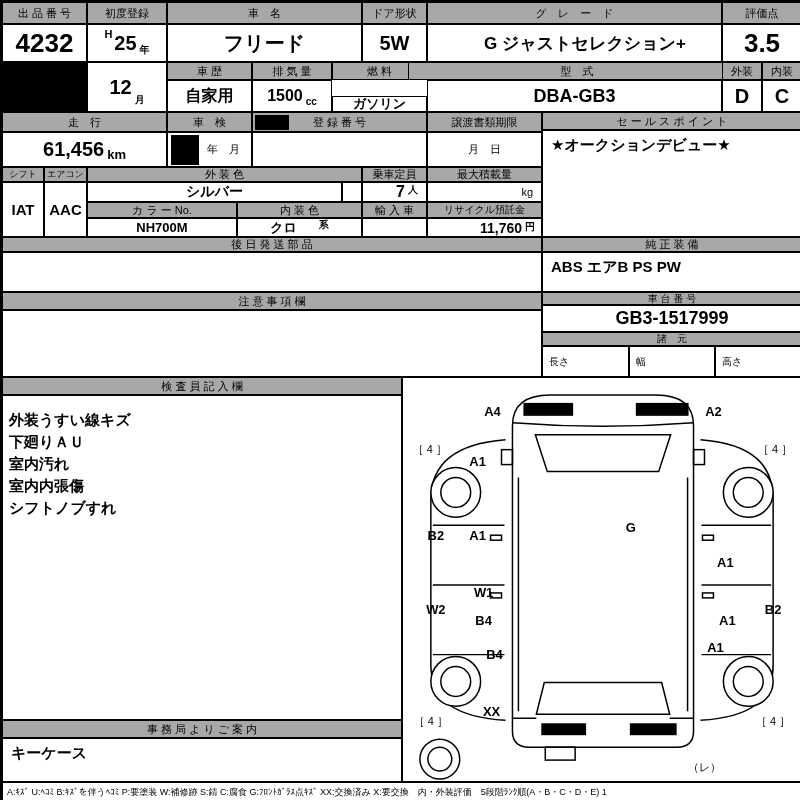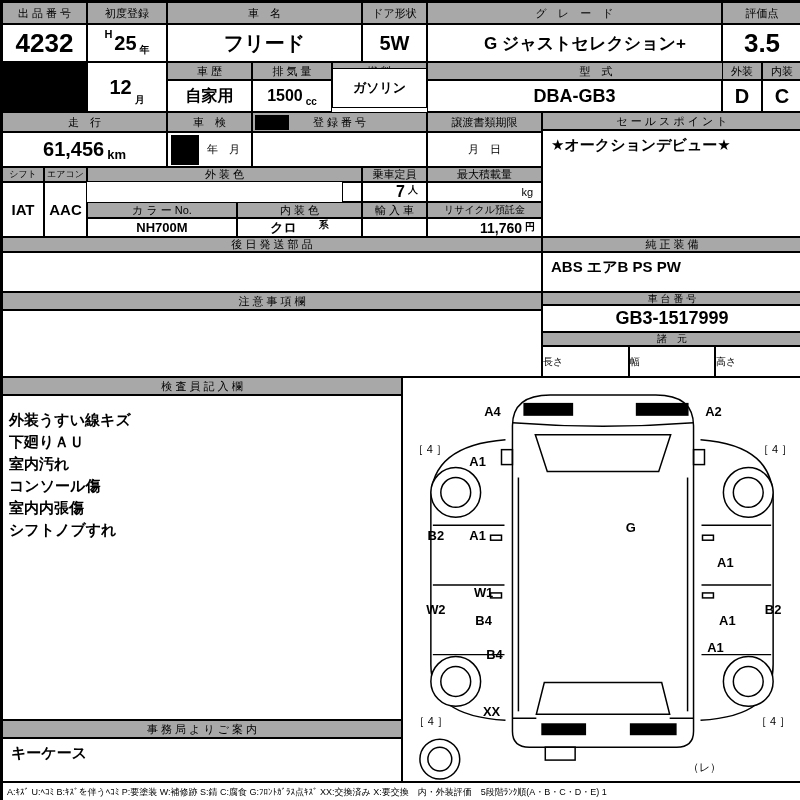--- a/index.html
+++ b/index.html
@@ -23,21 +23,21 @@
   .big13 { font-size:13px; }
   .unit { font-size:10px; font-weight:bold; align-self:flex-end; margin:0 0 4px 3px; }
   .era  { font-size:11px; font-weight:bold; align-self:flex-start; margin:3px 2px 0 0; }
   .small-normal { font-size:11px; font-weight:normal; }
   .leftpad { justify-content:flex-start; padding-left:8px; }
   .toppad { align-items:flex-start; padding-top:5px; }
   .stamp { position:absolute; left:2px; top:2px; width:34px; height:15px; background:#000; }
   .insp-box { position:relative;justify-content:center; }
   .insp-stamp { position:absolute; left:3px; top:2px; width:28px; height:30px; background:#000; }
   .notes-list { font-size:15px; font-weight:bold; line-height:22px; padding:13px 6px; }
-  .spec-cell { display:flex; align-items:center; justify-content:flex-start; font-size:10px; }
+  .spec-cell { display:flex; align-items:center; justify-content:flex-start; padding-left:6px; font-size:10px; }
   .legend { display:flex; align-items:center; padding-left:4px; font-size:9px; white-space:pre; letter-spacing:0; }
   svg text { font-family:"Liberation Sans","DejaVu Sans",sans-serif; text-anchor:middle; }
   svg text.mk { font-size:13px; font-weight:bold; }
   svg text.bk { font-size:11px; font-weight:normal; }
 </style>
 </head>
 <body>
 
 <div class="sheet">
 
@@ -60,30 +60,30 @@
   <div class="cell val big26" style="left:720px;top:22px;width:80px;height:38px">3.5</div>
 
   <div class="cell black" style="left:0;top:60px;width:85px;height:50px"></div>
   <div class="cell val" style="left:85px;top:60px;width:80px;height:50px">
     <span class="big20">12</span>
     <span class="unit">月</span>
   </div>
   <div class="cell hdr" style="left:165px;top:60px;width:85px;height:18px">車 歴</div>
   <div class="cell hdr" style="left:250px;top:60px;width:80px;height:18px">排 気 量</div>
   <div class="cell hdr" style="left:330px;top:60px;width:95px;height:18px">燃 料</div>
-  <div class="cell hdr" style="left:425px;top:60px;width:338px;height:18px">型　式</div>
+  <div class="cell hdr" style="left:406px;top:60px;width:338px;height:18px">型　式</div>
   <div class="cell hdr" style="left:720px;top:60px;width:40px;height:18px">外装</div>
   <div class="cell hdr" style="left:760px;top:60px;width:40px;height:18px">内装</div>
 
   <div class="cell val big16" style="left:165px;top:78px;width:85px;height:32px">自家用</div>
   <div class="cell val" style="left:250px;top:78px;width:80px;height:32px">
     <span class="big16">1500</span>
     <span class="unit">cc</span>
   </div>
-  <div class="cell val big13" style="left:330px;top:66px;width:95px;height:40px">ガソリン</div>
+  <div class="cell val big13" style="left:330px;top:94px;width:95px;height:16px">ガソリン</div>
   <div class="cell val big18" style="left:425px;top:78px;width:295px;height:32px">DBA-GB3</div>
   <div class="cell val big20" style="left:720px;top:78px;width:40px;height:32px">D</div>
   <div class="cell val big20" style="left:760px;top:78px;width:40px;height:32px">C</div>
 
   <div class="cell hdr" style="left:0;top:110px;width:165px;height:20px">走　行</div>
   <div class="cell val" style="left:0;top:130px;width:165px;height:35px">
     <span class="big20">61,456</span>
     <span class="unit" style="font-size:13px">km</span>
   </div>
   <div class="cell hdr" style="left:165px;top:110px;width:85px;height:20px">車　検</div>
@@ -100,20 +100,21 @@
   <div class="cell val small-normal" style="left:425px;top:130px;width:115px;height:35px">月　日</div>
   <div class="cell hdr" style="left:540px;top:110px;width:260px;height:18px">セ ー ル ス ポ イ ン ト</div>
   <div class="cell val big15 leftpad toppad" style="left:540px;top:128px;width:260px;height:107px">★オークションデビュー★</div>
 
   <div class="cell hdr" style="left:0;top:165px;width:42px;height:15px;font-size:9px">シフト</div>
   <div class="cell hdr" style="left:42px;top:165px;width:43px;height:15px;font-size:9px">エアコン</div>
   <div class="cell val big15" style="left:0;top:180px;width:42px;height:55px">IAT</div>
   <div class="cell val big15" style="left:42px;top:180px;width:43px;height:55px">AAC</div>
 
   <div class="cell hdr" style="left:85px;top:165px;width:275px;height:15px">外 装 色</div>
+  <div class="cell val big14" style="left:85px;top:180px;width:255px;height:20px">シルバー</div>
   <div class="cell" style="left:340px;top:180px;width:20px;height:20px"></div>
 
   <div class="cell hdr" style="left:360px;top:165px;width:65px;height:15px">乗車定員</div>
   <div class="cell val" style="left:360px;top:180px;width:65px;height:20px;justify-content:flex-end;padding-right:8px">
     <span class="big16">7</span>
     <span class="unit">人</span>
   </div>
   <div class="cell hdr" style="left:425px;top:165px;width:115px;height:15px">最大積載量</div>
   <div class="cell val small-normal" style="left:425px;top:180px;width:115px;height:20px;justify-content:flex-end;padding-right:8px">kg</div>
 
@@ -144,21 +145,20 @@
   <div class="cell hdr" style="left:540px;top:330px;width:260px;height:14px;font-size:10px">諸　元</div>
   <div class="cell spec-cell" style="left:540px;top:344px;width:87px;height:31px">長さ</div>
   <div class="cell spec-cell" style="left:627px;top:344px;width:86px;height:31px">幅</div>
   <div class="cell spec-cell" style="left:713px;top:344px;width:87px;height:31px">高さ</div>
 
   <div class="cell hdr" style="left:0;top:375px;width:400px;height:18px">検 査 員 記 入 欄</div>
   <div class="cell notes-list" style="left:0;top:393px;width:400px;height:325px">
       <div>外装うすい線キズ</div>
       <div>下廻りＡＵ</div>
       <div>室内汚れ</div>
-      <div>コンソール傷</div>
       <div>室内内張傷</div>
       <div>シフトノブすれ</div>
     </div>
   <div class="cell hdr" style="left:0;top:718px;width:400px;height:18px">事 務 局 よ り ご 案 内</div>
   <div class="cell val big15 leftpad toppad" style="left:0;top:736px;width:400px;height:44px">キーケース</div>
 
   <div class="cell" style="left:400px;top:375px;width:400px;height:405px">
     <svg viewBox="0 0 400 405" width="398" height="403">
       <g fill="none" stroke="#000" stroke-width="1.5">
 

